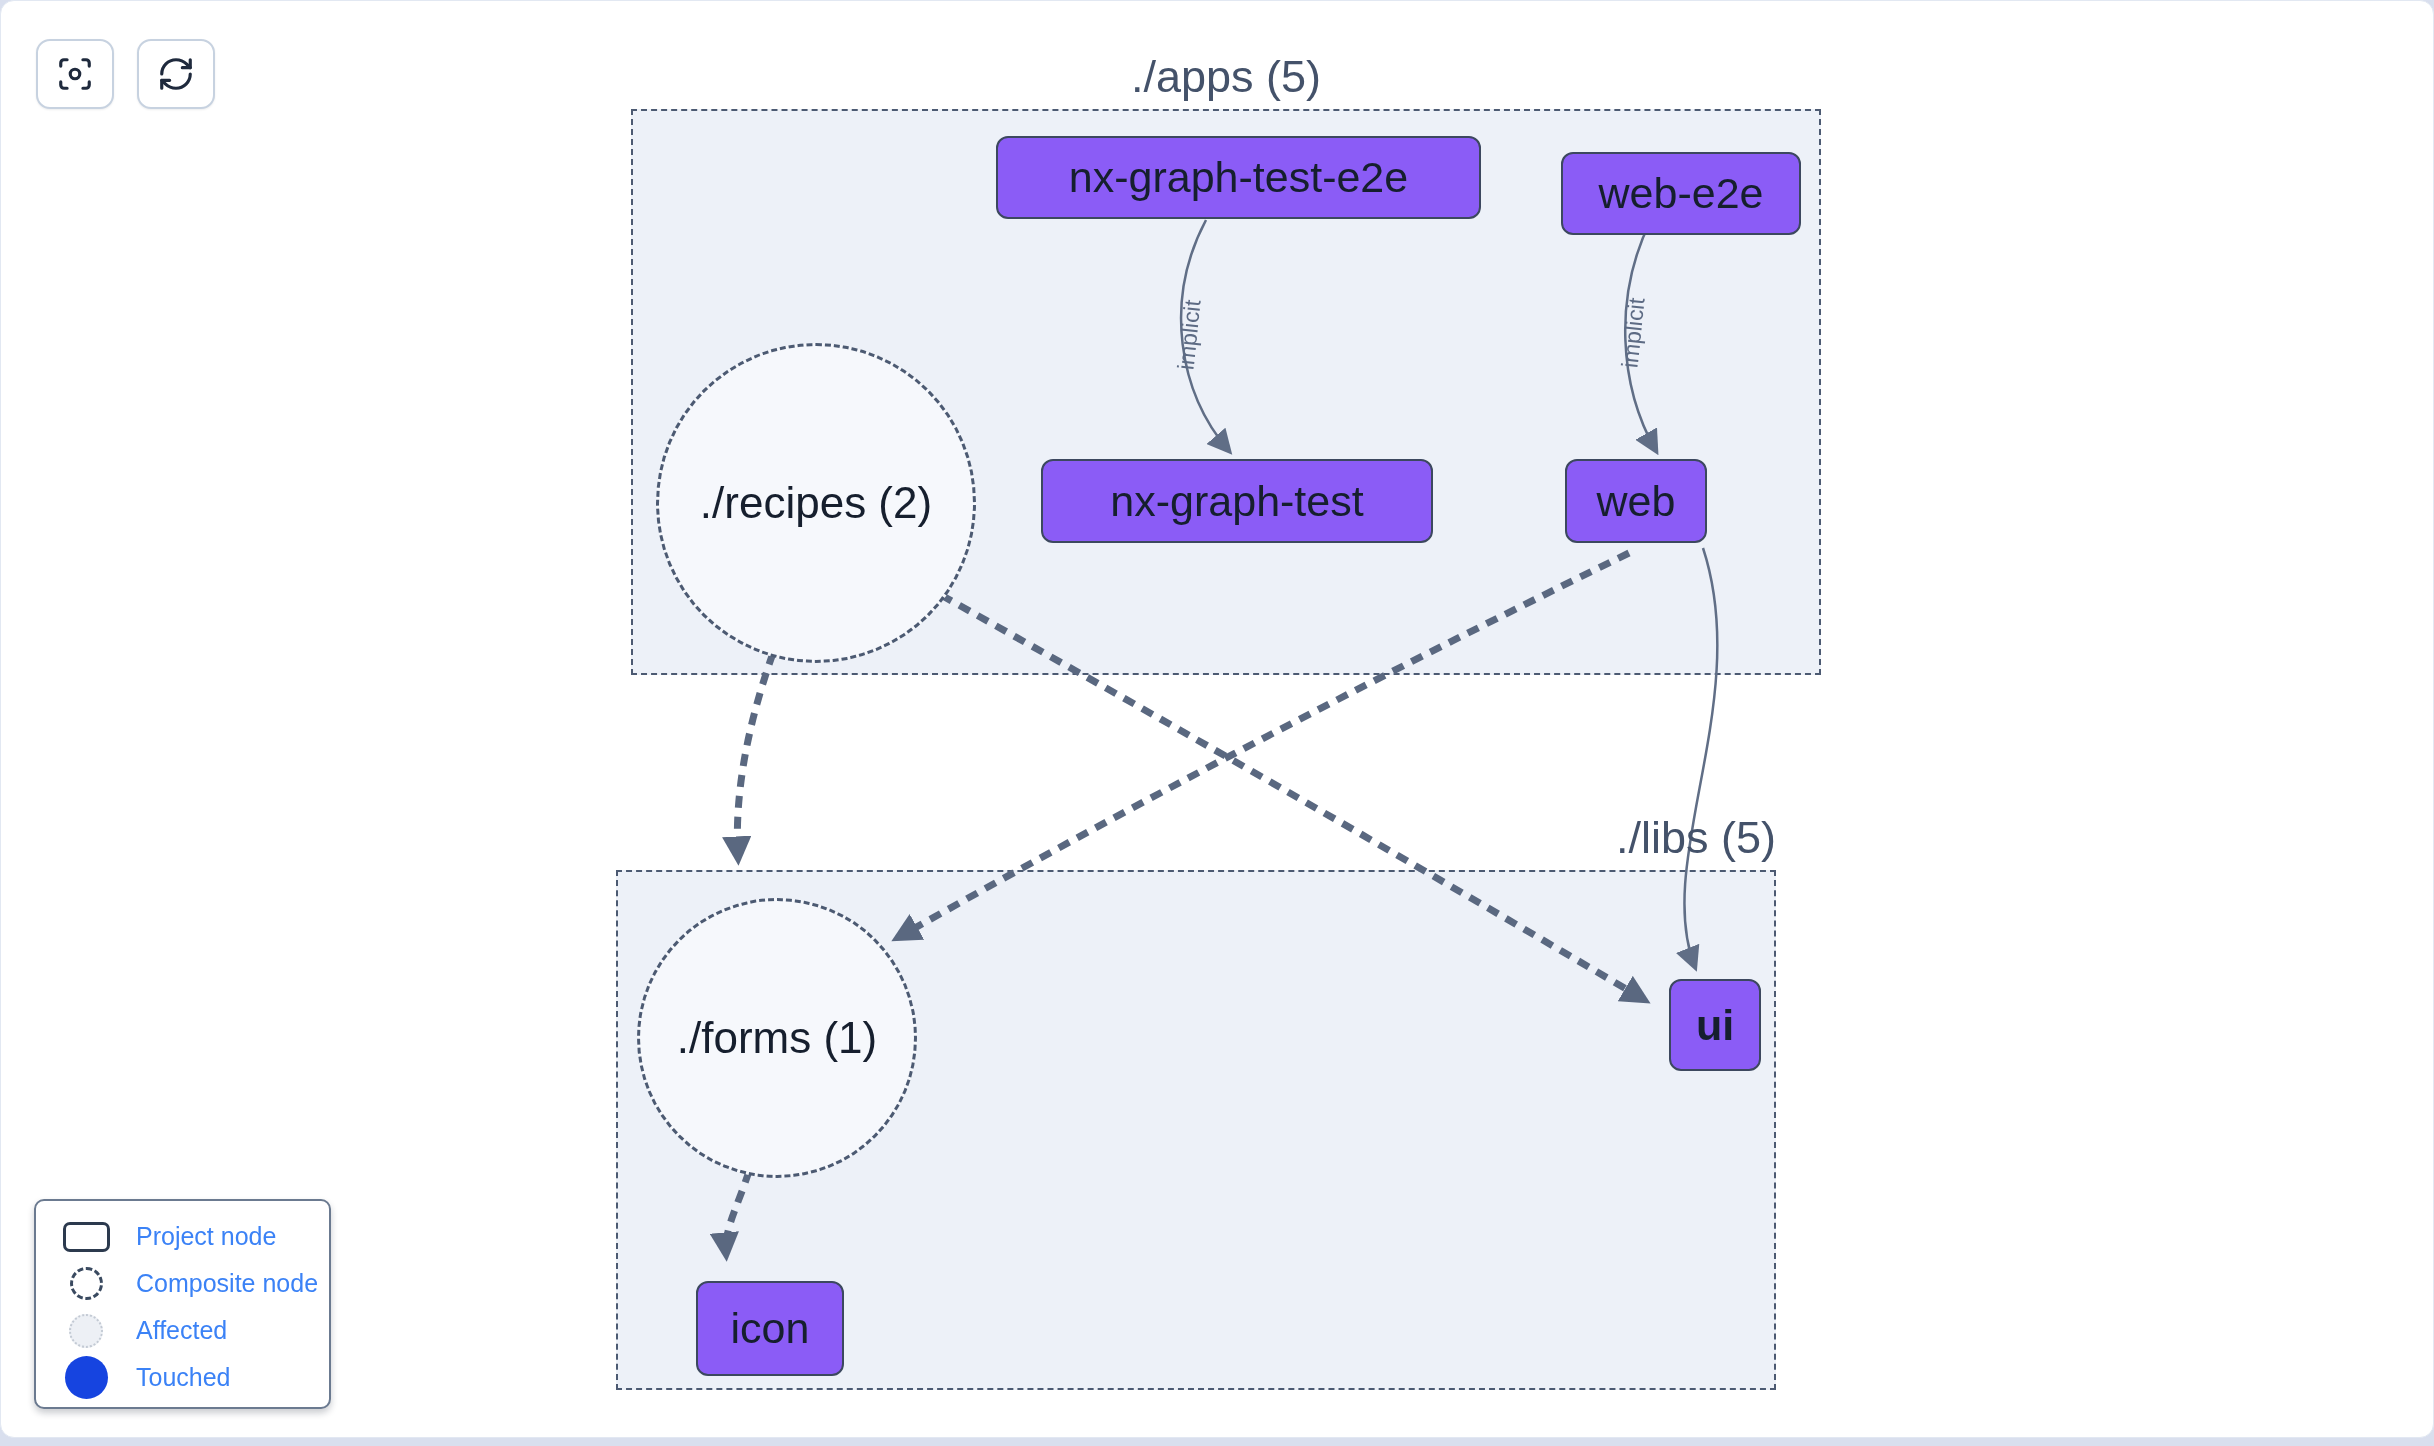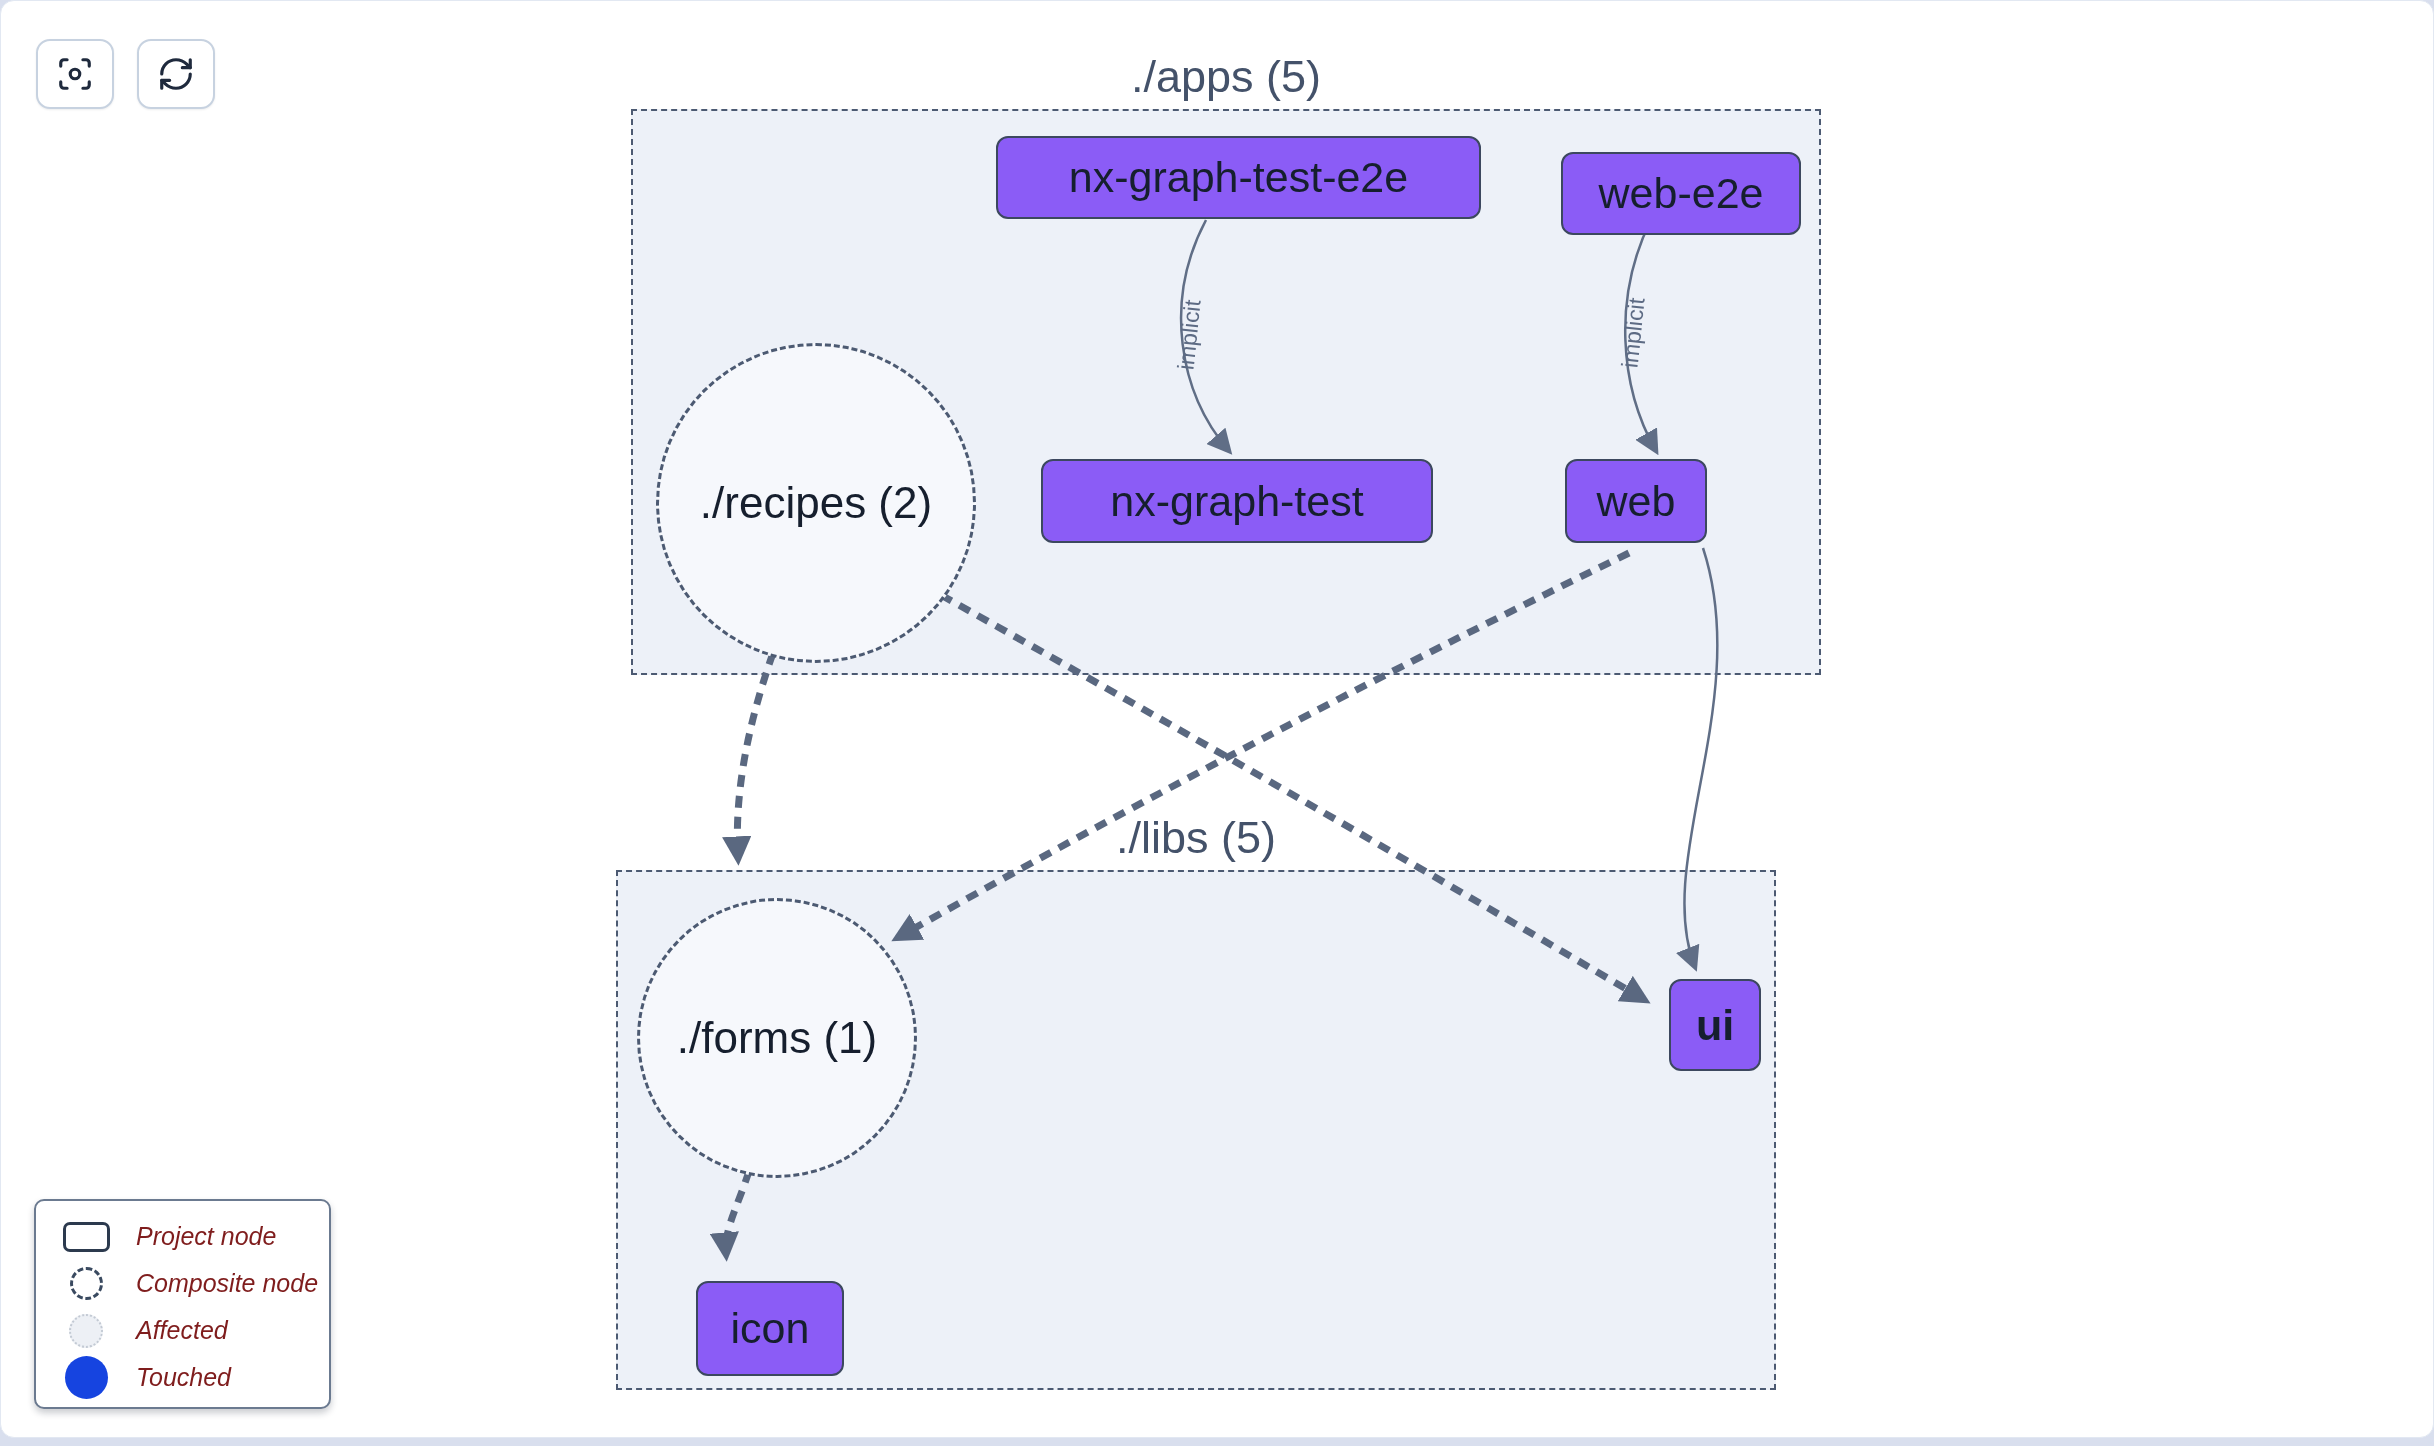--- a/index.html
+++ b/index.html
@@ -29,21 +29,21 @@
   .group-apps { left: 630px; top: 108px; width: 1190px; height: 566px; }
   .group-libs { left: 615px; top: 869px; width: 1160px; height: 520px; }
   .group-label {
     position: absolute;
     text-align: center;
     font-size: 45px;
     color: #44526a;
     z-index: 4;
   }
   .group-label-apps { left: 630px; top: 50px; width: 1190px; }
-  .group-label-libs { left: 615px; top: 811px; width: 1160px; }
+  .group-label-libs { left: 615px; top: 811px; width: 1160px; text-align: right; }
   
   .edges-layer {
     position: absolute;
     left: 0; top: 0;
     z-index: 2;
   }
   .edge-thin { fill: none; stroke: #606e86; stroke-width: 2.5px; }
   .edge-thick {
     fill: none; stroke: #5a6880; stroke-width: 7px;
     stroke-dasharray: 12 9;
@@ -116,22 +116,21 @@
     height: 47px;
     display: flex; align-items: center;
   }
   .legend-ic {
     width: 100px;
     display: flex; align-items: center; justify-content: center;
     flex: 0 0 100px;
   }
   .legend-label {
     font-size: 25px;
-    color: #7f1d1d;
-    font-style: italic;
+    color: #3b82f6;
   }
   .ic-project   { width: 47px; height: 30px; border: 3px solid #2c3a4e; border-radius: 7px; }
   .ic-composite { width: 33px; height: 33px; border: 3px dashed #3a4a60; border-radius: 50%; }
   .ic-affected  { width: 34px; height: 34px; border: 2px dotted #c3cad4; background: #edf0f5; border-radius: 50%; }
   .ic-touched   { width: 43px; height: 43px; border-radius: 50%; }
 </style>
 </head>
 <body>
 
 <div class="canvas">

